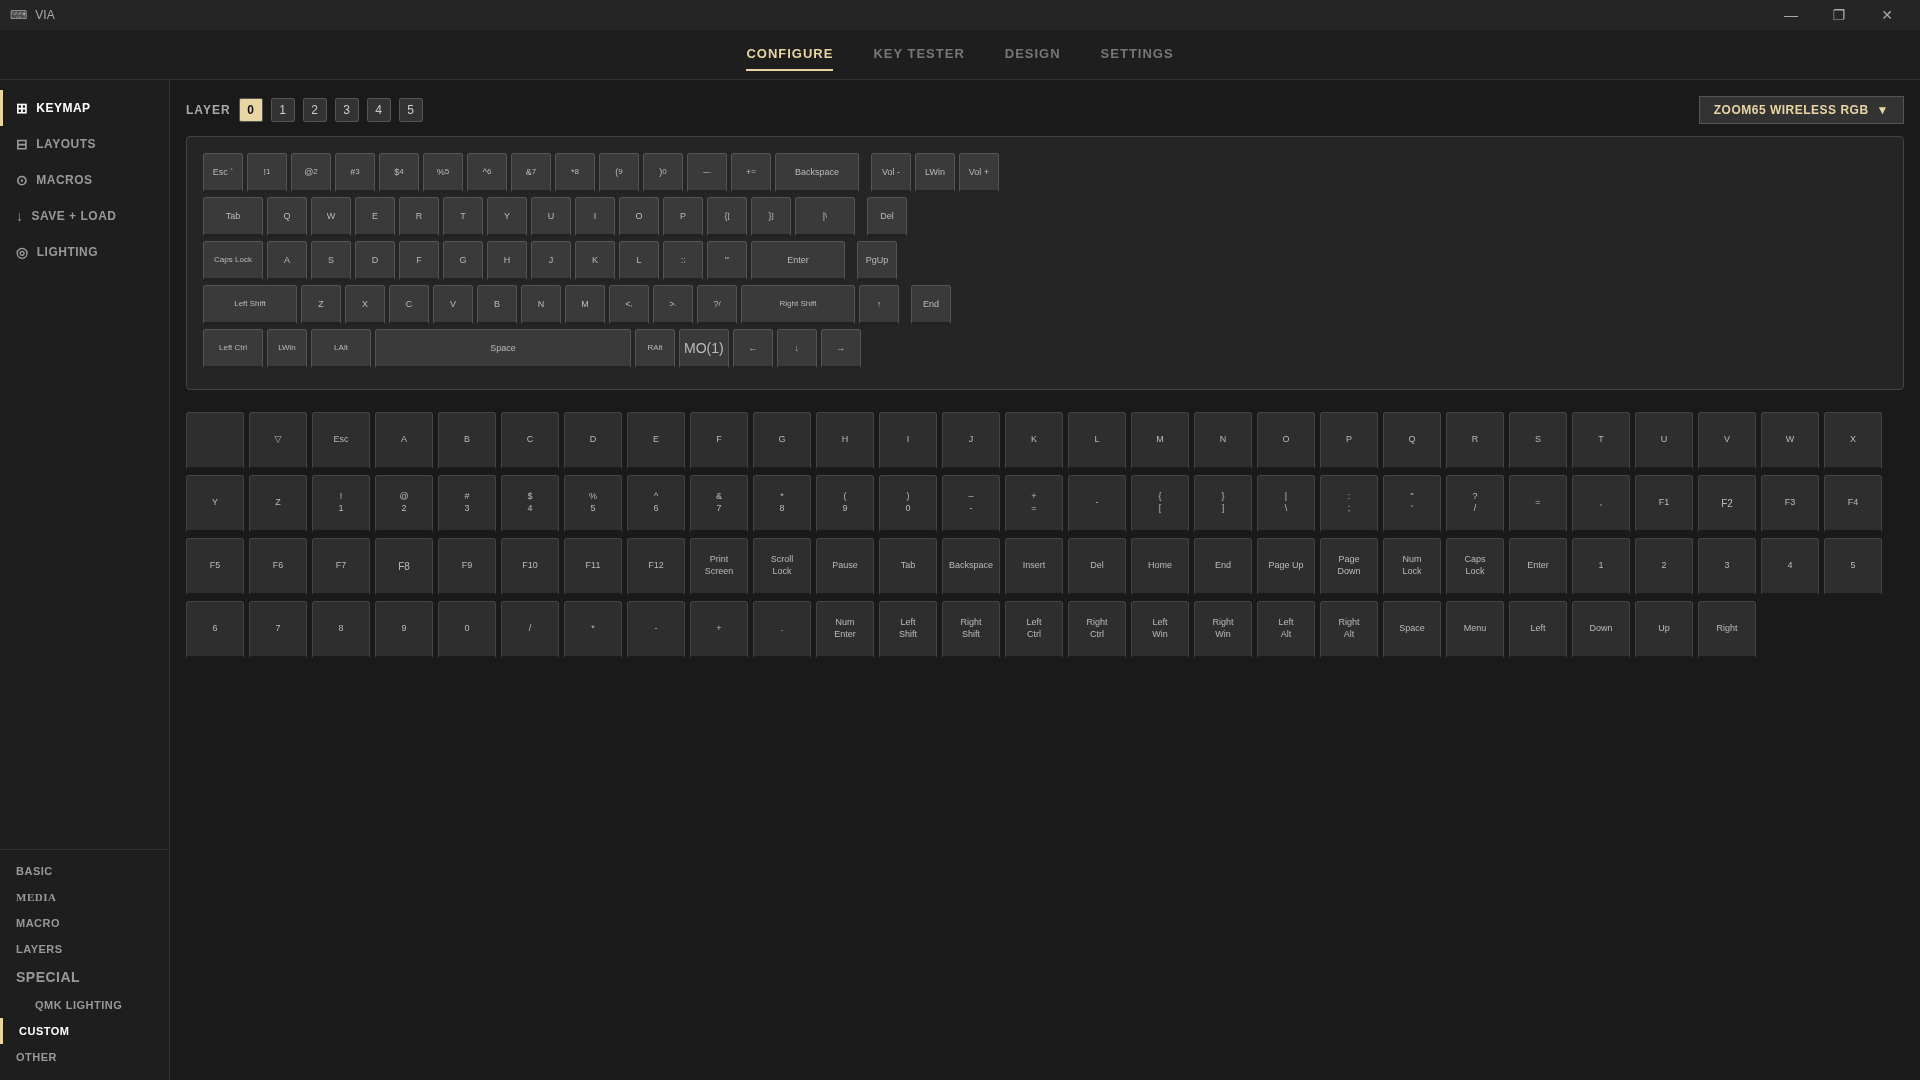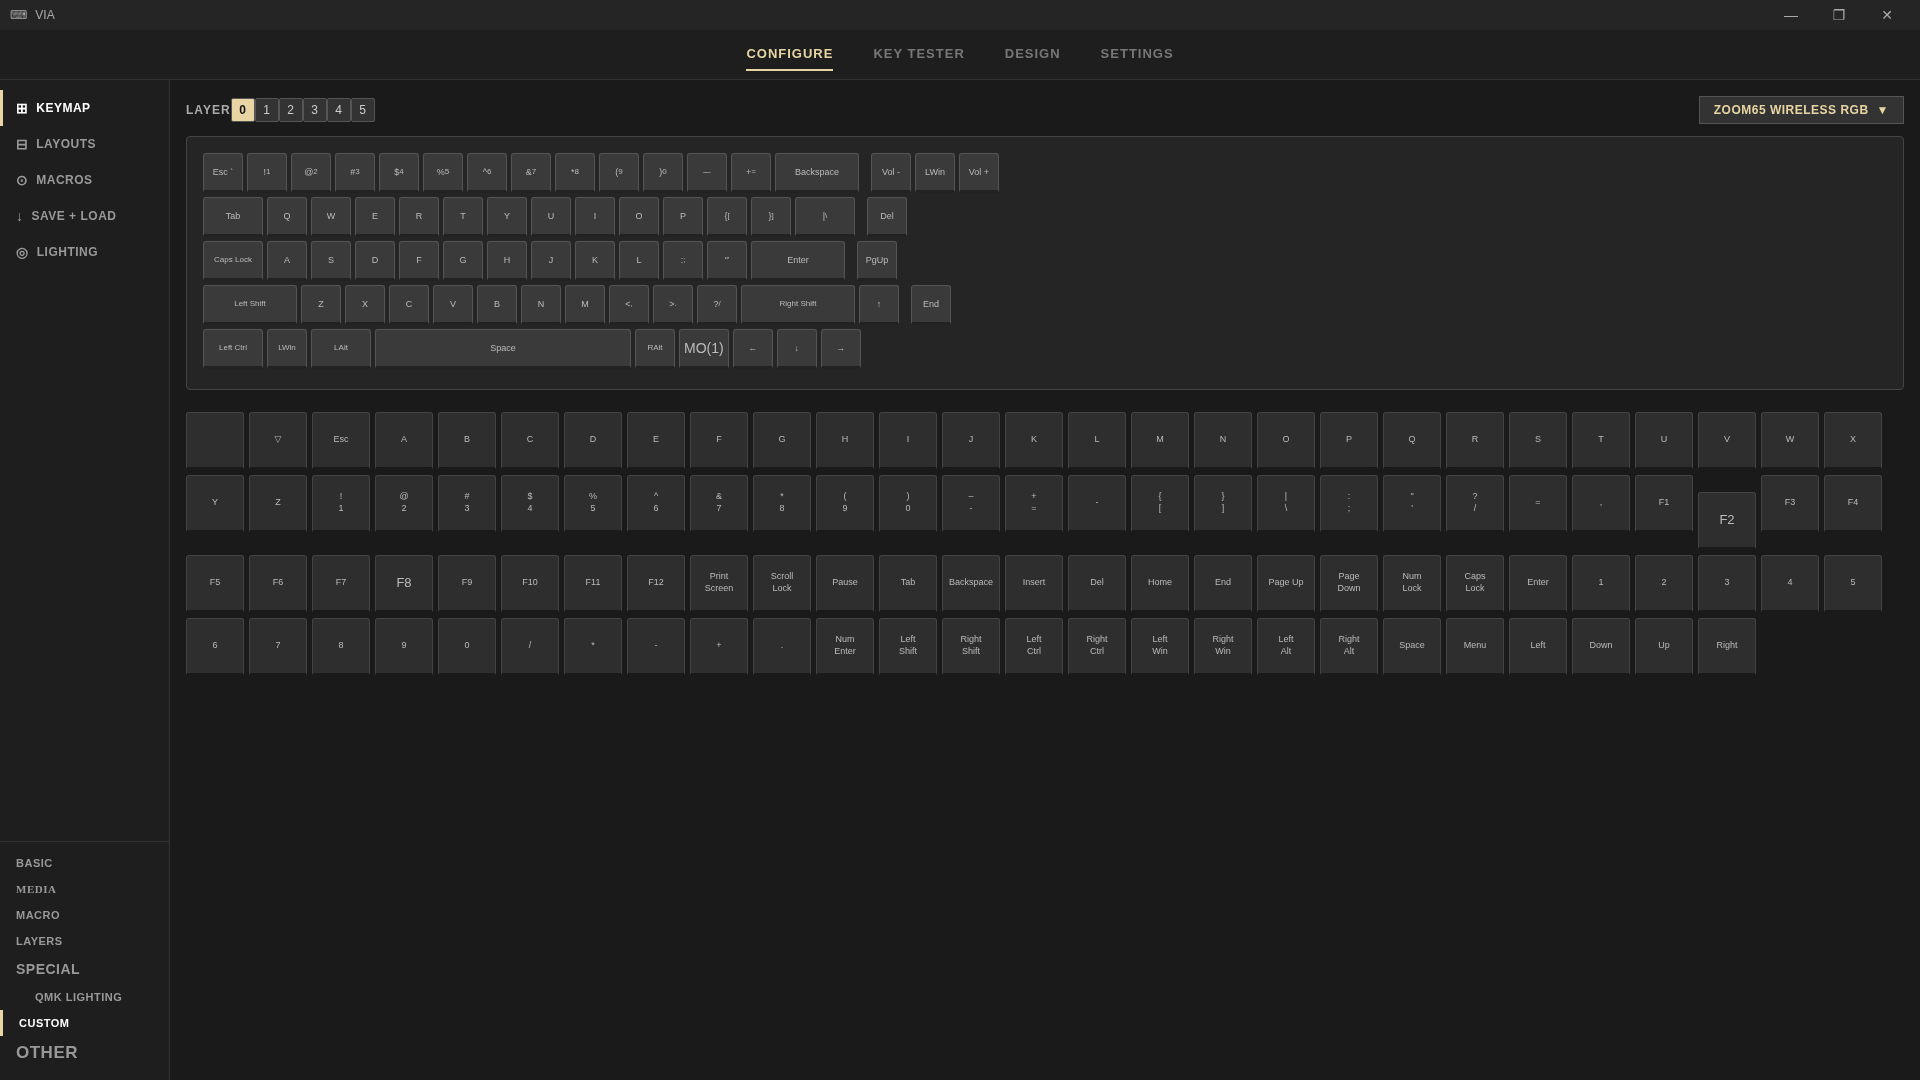--- a/index.html
+++ b/index.html
@@ -84,21 +84,21 @@
       overflow: hidden;
     }
 
     
     .keyboard-top-bar {
       display: flex;
       align-items: center;
       justify-content: space-between;
       margin-bottom: 12px;
     }
-    .layer-selector { display: flex; align-items: center; }
+    .layer-selector { display: flex; align-items: center; gap: 8px; }
     .layer-label { font-size: 12px; font-weight: 600; color: #aaa; letter-spacing: 1px; }
     .layer-btn {
       width: 24px; height: 24px;
       background: #333;
       border: 1px solid #555;
       color: #ccc;
       font-size: 12px;
       display: flex; align-items: center; justify-content: center;
       cursor: pointer;
       border-radius: 2px;
@@ -246,21 +246,21 @@
 
       <div class="sidebar-divider"></div>
       <div class="sidebar-section">
         <div class="sidebar-item" style="padding: 7px 16px; font-size:11px;">BASIC</div>
         <div class="sidebar-item" style="padding: 7px 16px; font-size:11px;font-family:Liberation Serif, serif;">MEDIA</div>
         <div class="sidebar-item" style="padding: 7px 16px; font-size:11px;">MACRO</div>
         <div class="sidebar-item" style="padding: 7px 16px; font-size:11px;">LAYERS</div>
         <div class="sidebar-item" style="padding: 7px 16px; font-size:14px;">SPECIAL</div>
         <div class="sidebar-item" style="padding: 7px 16px; font-size:11px;margin-left:19px;">QMK LIGHTING</div>
         <div class="sidebar-item active" style="padding: 7px 16px; font-size:11px;">CUSTOM</div>
-        <div class="sidebar-item" style="padding: 7px 16px; font-size:17px;">OTHER</div>
+        <div class="sidebar-item" style="padding: 7px 16px; font-size:11px;">OTHER</div>
       </div>
     </div>
   </div>
 
   <div class="main-content">
 
     <div class="keyboard-top-bar">
       <div class="layer-selector">
         <span class="layer-label">LAYER</span>
         <div class="layer-btn active">0</div>
@@ -427,27 +427,27 @@
 \</div>
           <div class="key-grid-item" style="white-space: pre-line; font-size: 9px;">:
 ;</div>
           <div class="key-grid-item" style="white-space: pre-line; font-size: 9px;">"
 '</div>
           <div class="key-grid-item" style="white-space: pre-line; font-size: 9px;">?
 /</div>
           <div class="key-grid-item" style="white-space: pre-line; font-size: 9px;">=</div>
           <div class="key-grid-item" style="white-space: pre-line; font-size: 9px;">,</div>
           <div class="key-grid-item" style="white-space: pre-line; font-size: 9px;">F1</div>
-          <div class="key-grid-item" style="white-space: pre-line; font-size: 13px; margin-top: 17px;">F2</div>
+          <div class="key-grid-item" style="white-space: pre-line; font-size: 10px;">F2</div>
           <div class="key-grid-item" style="white-space: pre-line; font-size: 9px;">F3</div>
           <div class="key-grid-item" style="white-space: pre-line; font-size: 9px;">F4</div>
           <div class="key-grid-item" style="white-space: pre-line; font-size: 9px;">F5</div>
           <div class="key-grid-item" style="white-space: pre-line; font-size: 9px;">F6</div>
           <div class="key-grid-item" style="white-space: pre-line; font-size: 9px;">F7</div>
-          <div class="key-grid-item" style="white-space: pre-line; font-size: 13px;">F8</div>
+          <div class="key-grid-item" style="white-space: pre-line; font-size: 10px;">F8</div>
           <div class="key-grid-item" style="white-space: pre-line; font-size: 9px;">F9</div>
           <div class="key-grid-item" style="white-space: pre-line; font-size: 9px;">F10</div>
           <div class="key-grid-item" style="white-space: pre-line; font-size: 9px;">F11</div>
           <div class="key-grid-item" style="white-space: pre-line; font-size: 9px;">F12</div>
           <div class="key-grid-item" style="white-space: pre-line; font-size: 9px;">Print
 Screen</div>
           <div class="key-grid-item" style="white-space: pre-line; font-size: 9px;">Scroll
 Lock</div>
           <div class="key-grid-item" style="white-space: pre-line; font-size: 9px; text-align: center;">Pause</div>
           <div class="key-grid-item" style="white-space: pre-line; font-size: 9px;">Tab</div>

